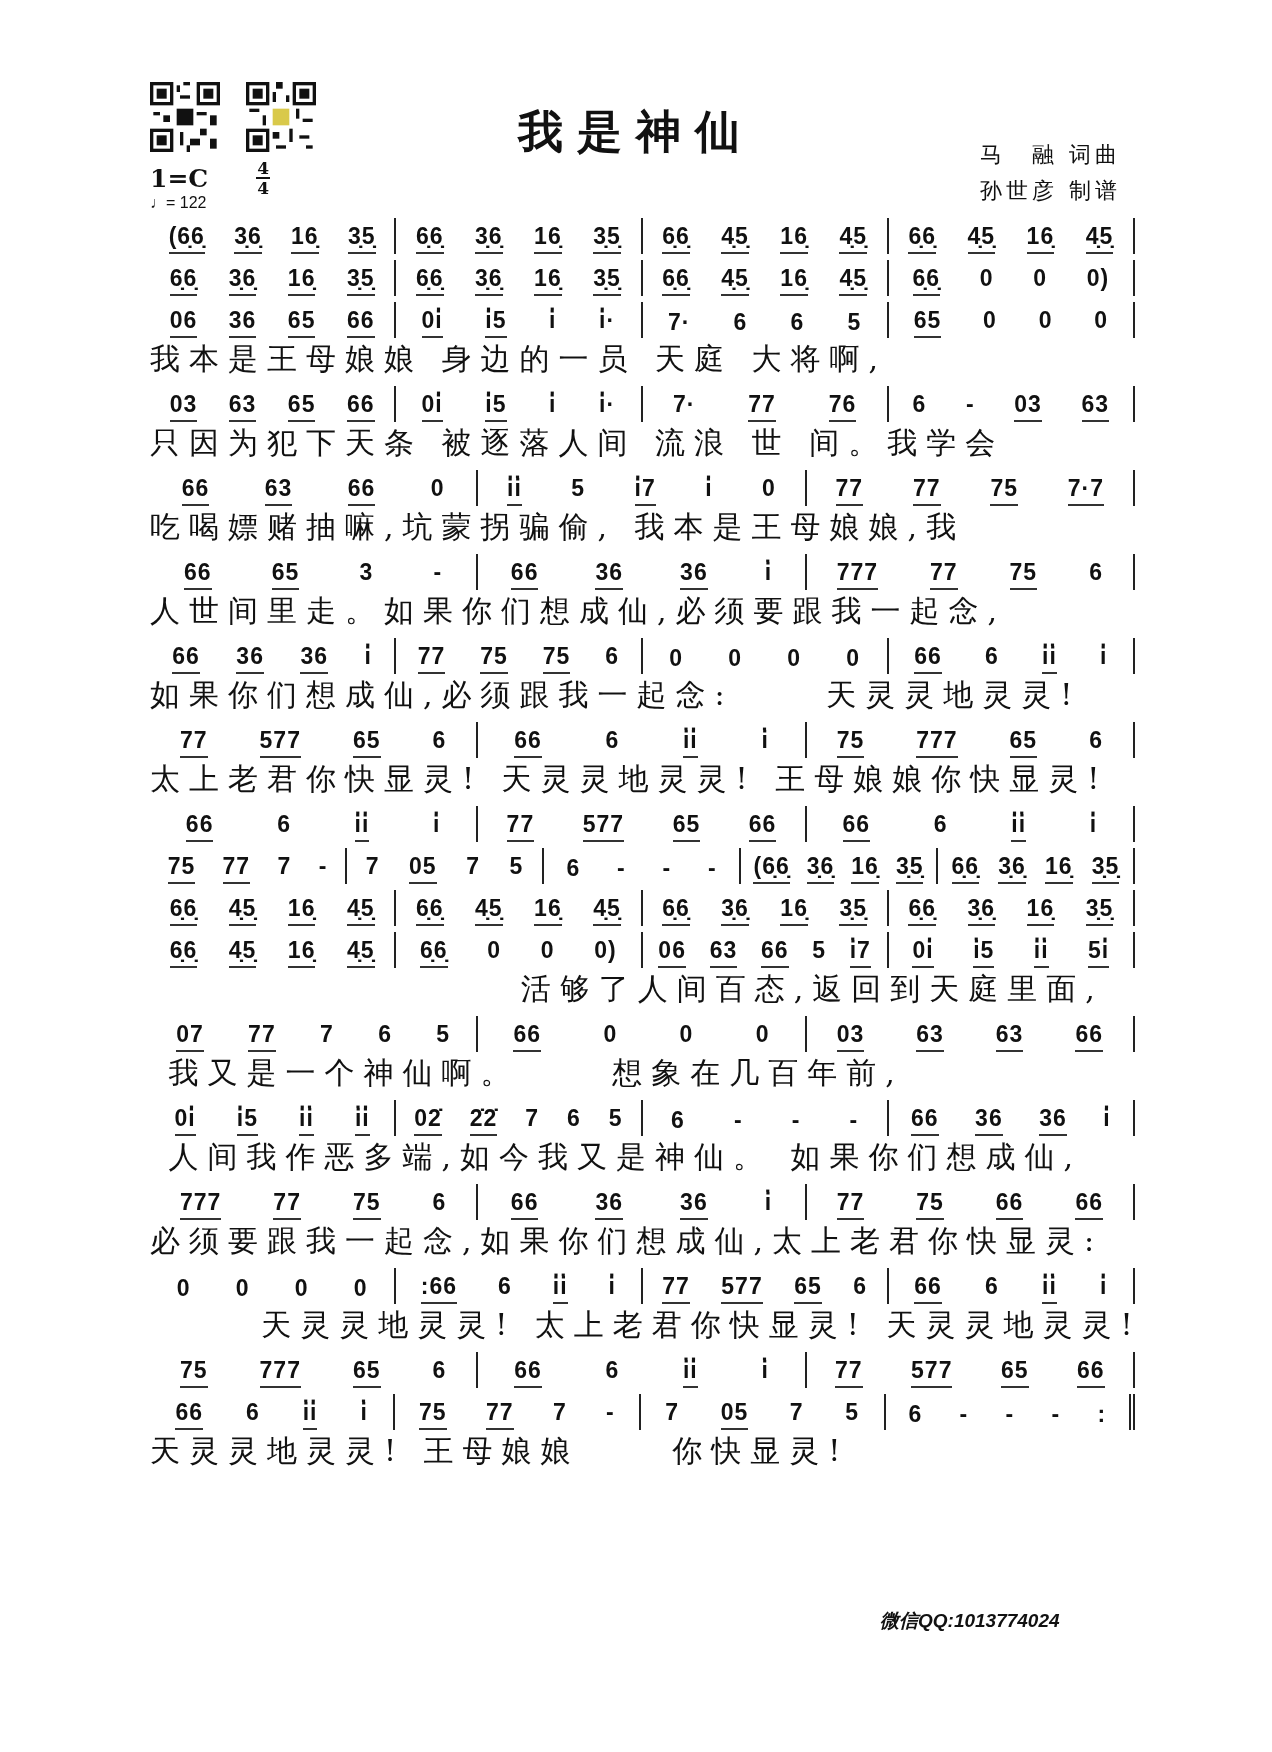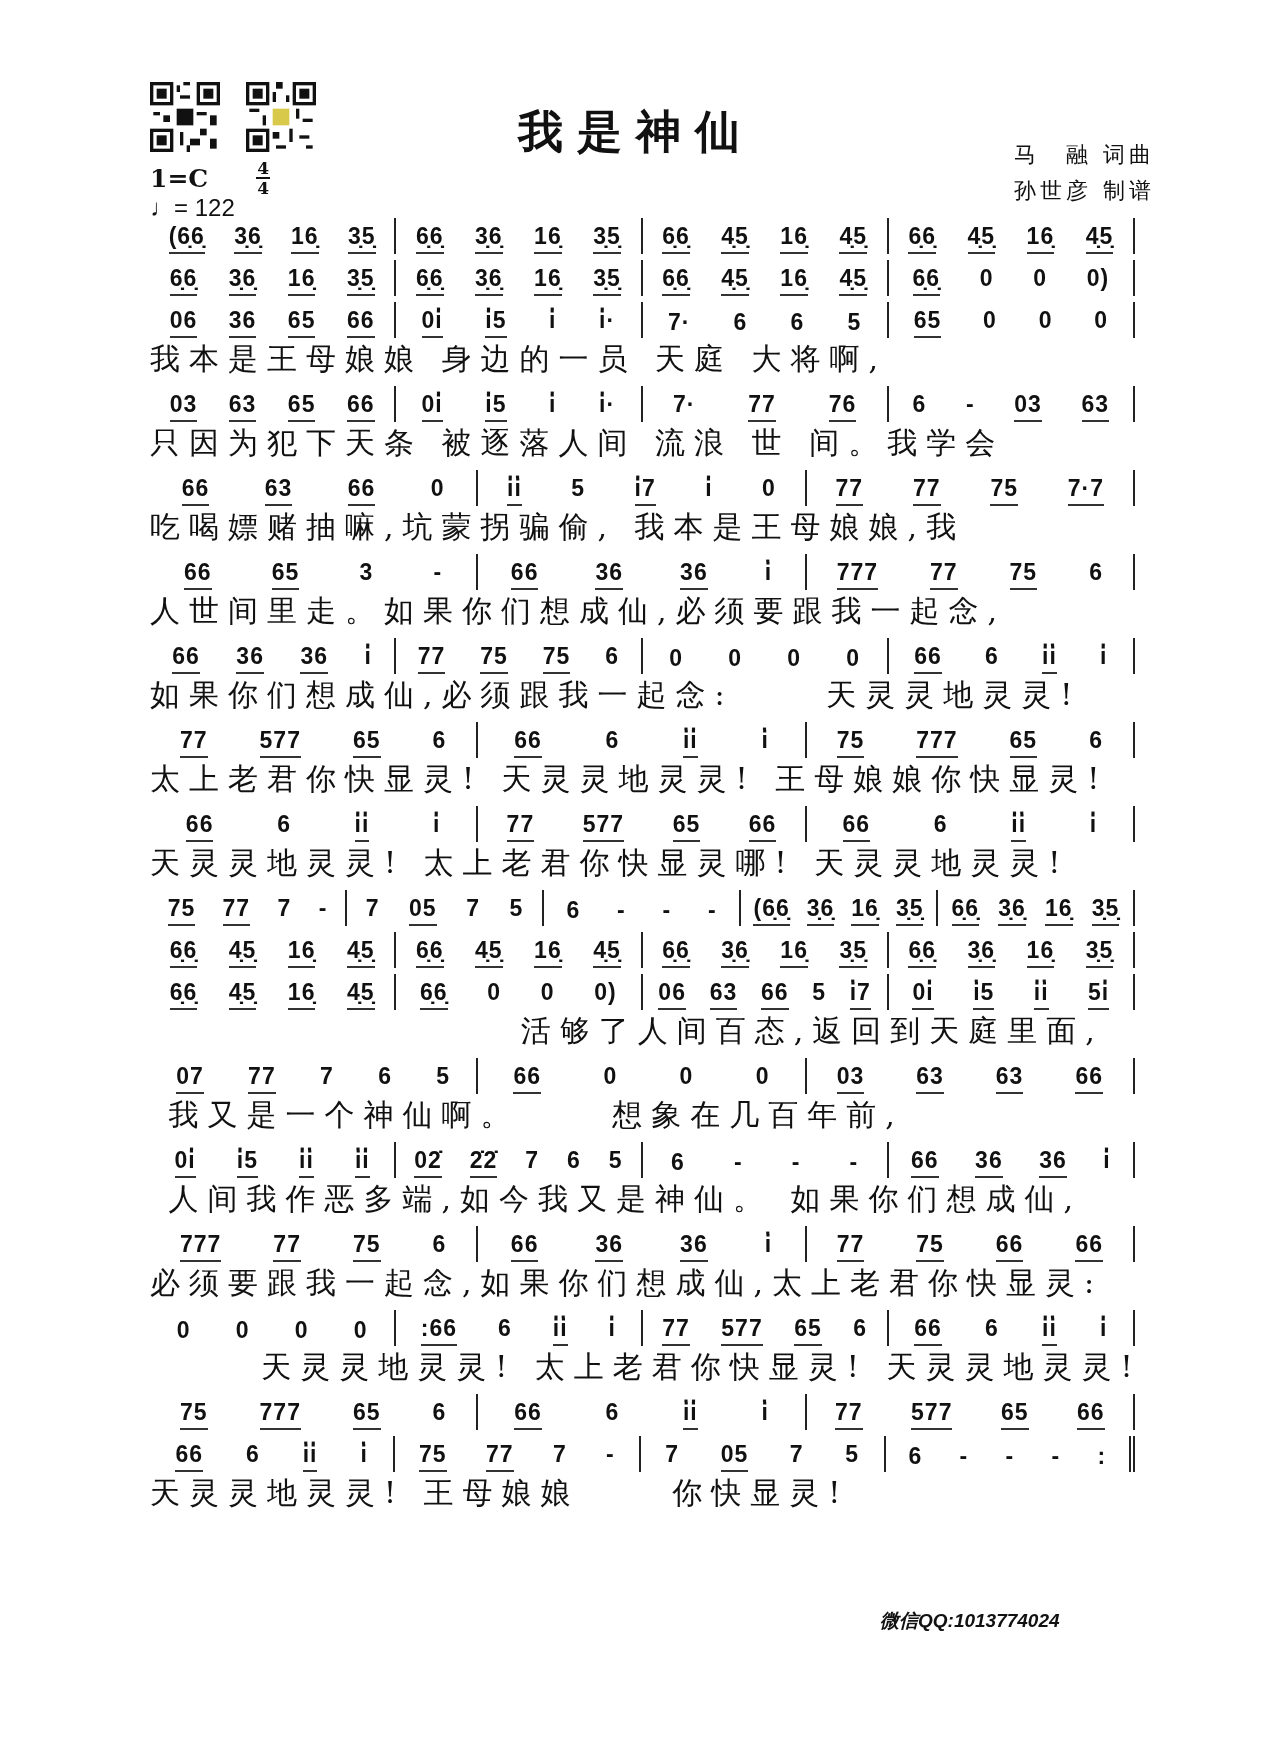--- a/index.html
+++ b/index.html
@@ -1,24 +1,24 @@
 <!DOCTYPE html>
 <html><head>
 <meta charset="utf-8">
 <style>
   html, body { margin: 0; padding: 0; background: #ffffff; }
   body { width: 1272px; height: 1752px; position: relative; overflow: hidden; color: #111; font-family: "DejaVu Sans", sans-serif; }
   .qr { position: absolute; top: 82px; width: 70px; height: 70px; background: #fff; }
   .qr svg { width: 70px; height: 70px; display: block; }
   .title { position: absolute; top: 102px; left: 0; width: 1272px; text-align: center; font-family: "DejaVu Serif", serif; font-weight: bold; font-size: 45px; letter-spacing: 14px; }
-  .credit { position: absolute; left: 980px; font-family: "DejaVu Serif", serif; font-size: 22px; letter-spacing: 4px; margin-left: 34px; }
+  .credit { position: absolute; left: 980px; font-family: "DejaVu Serif", serif; font-size: 22px; letter-spacing: 4px; }
   .key { position: absolute; left: 150px; top: 160px; font-family: "DejaVu Serif", serif; font-weight: bold; font-size: 25px; display: flex; align-items: center; gap: 38px; }
   .frac { display: inline-flex; flex-direction: column; align-items: center; margin-left: 10px; font-size: 17px; line-height: 16px; }
   .frac .bar { width: 14px; border-top: 2px solid #111; margin: 1px 0; }
-  .tempo { position: absolute; left: 150px; top: 194px; font-family: "Liberation Sans", sans-serif; font-size: 24px; text-align: right; }
+  .tempo { position: absolute; left: 150px; top: 194px; font-family: "Liberation Sans", sans-serif; font-size: 16px; text-align: right; }
   .score { position: absolute; left: 150px; top: 212px; width: 985px; }
   .row { position: relative; display: flex; align-items: flex-end; height: 42px; }
   .row.notes { font-family: "Liberation Sans", sans-serif; font-weight: bold; font-size: 23px; letter-spacing: 1px; }
   .measure { flex: 1; display: flex; justify-content: space-around; align-items: flex-start; padding: 8px 4px 0 4px; position: relative; }
   .barline { width: 2px; background: #222; height: 36px; flex: none; margin-top: 6px; }
   .barline.double { width: 6px; background: linear-gradient(90deg,#222 0 2px,#fff 2px 4px,#222 4px 6px); }
   .grp { display: inline-flex; flex-direction: column; align-items: center; position: relative; }
   .grp .n { display: inline-block; padding-bottom: 2px; }
   .grp.u .n { border-bottom: 2px solid #333; }
   .lyric { font-family: "DejaVu Serif", serif; font-size: 30px; letter-spacing: 9px; height: 42px; line-height: 42px; white-space: pre; }
@@ -598,21 +598,20 @@
         </span>
         <span class="grp u">
           <span class="n">i̇i̇</span>
         </span>
         <span class="grp">
           <span class="n">i̇</span>
         </span>
       </div>
       <div class="barline"></div>
     </div>
-    <div class="row lyric">天灵灵地灵灵! 太上老君你快显灵哪! 天灵灵地灵灵!</div>
     <div class="row notes">
       <div class="measure">
         <span class="grp u">
           <span class="n">75</span>
         </span>
         <span class="grp u">
           <span class="n">77</span>
         </span>
         <span class="grp">
           <span class="n">7</span>

